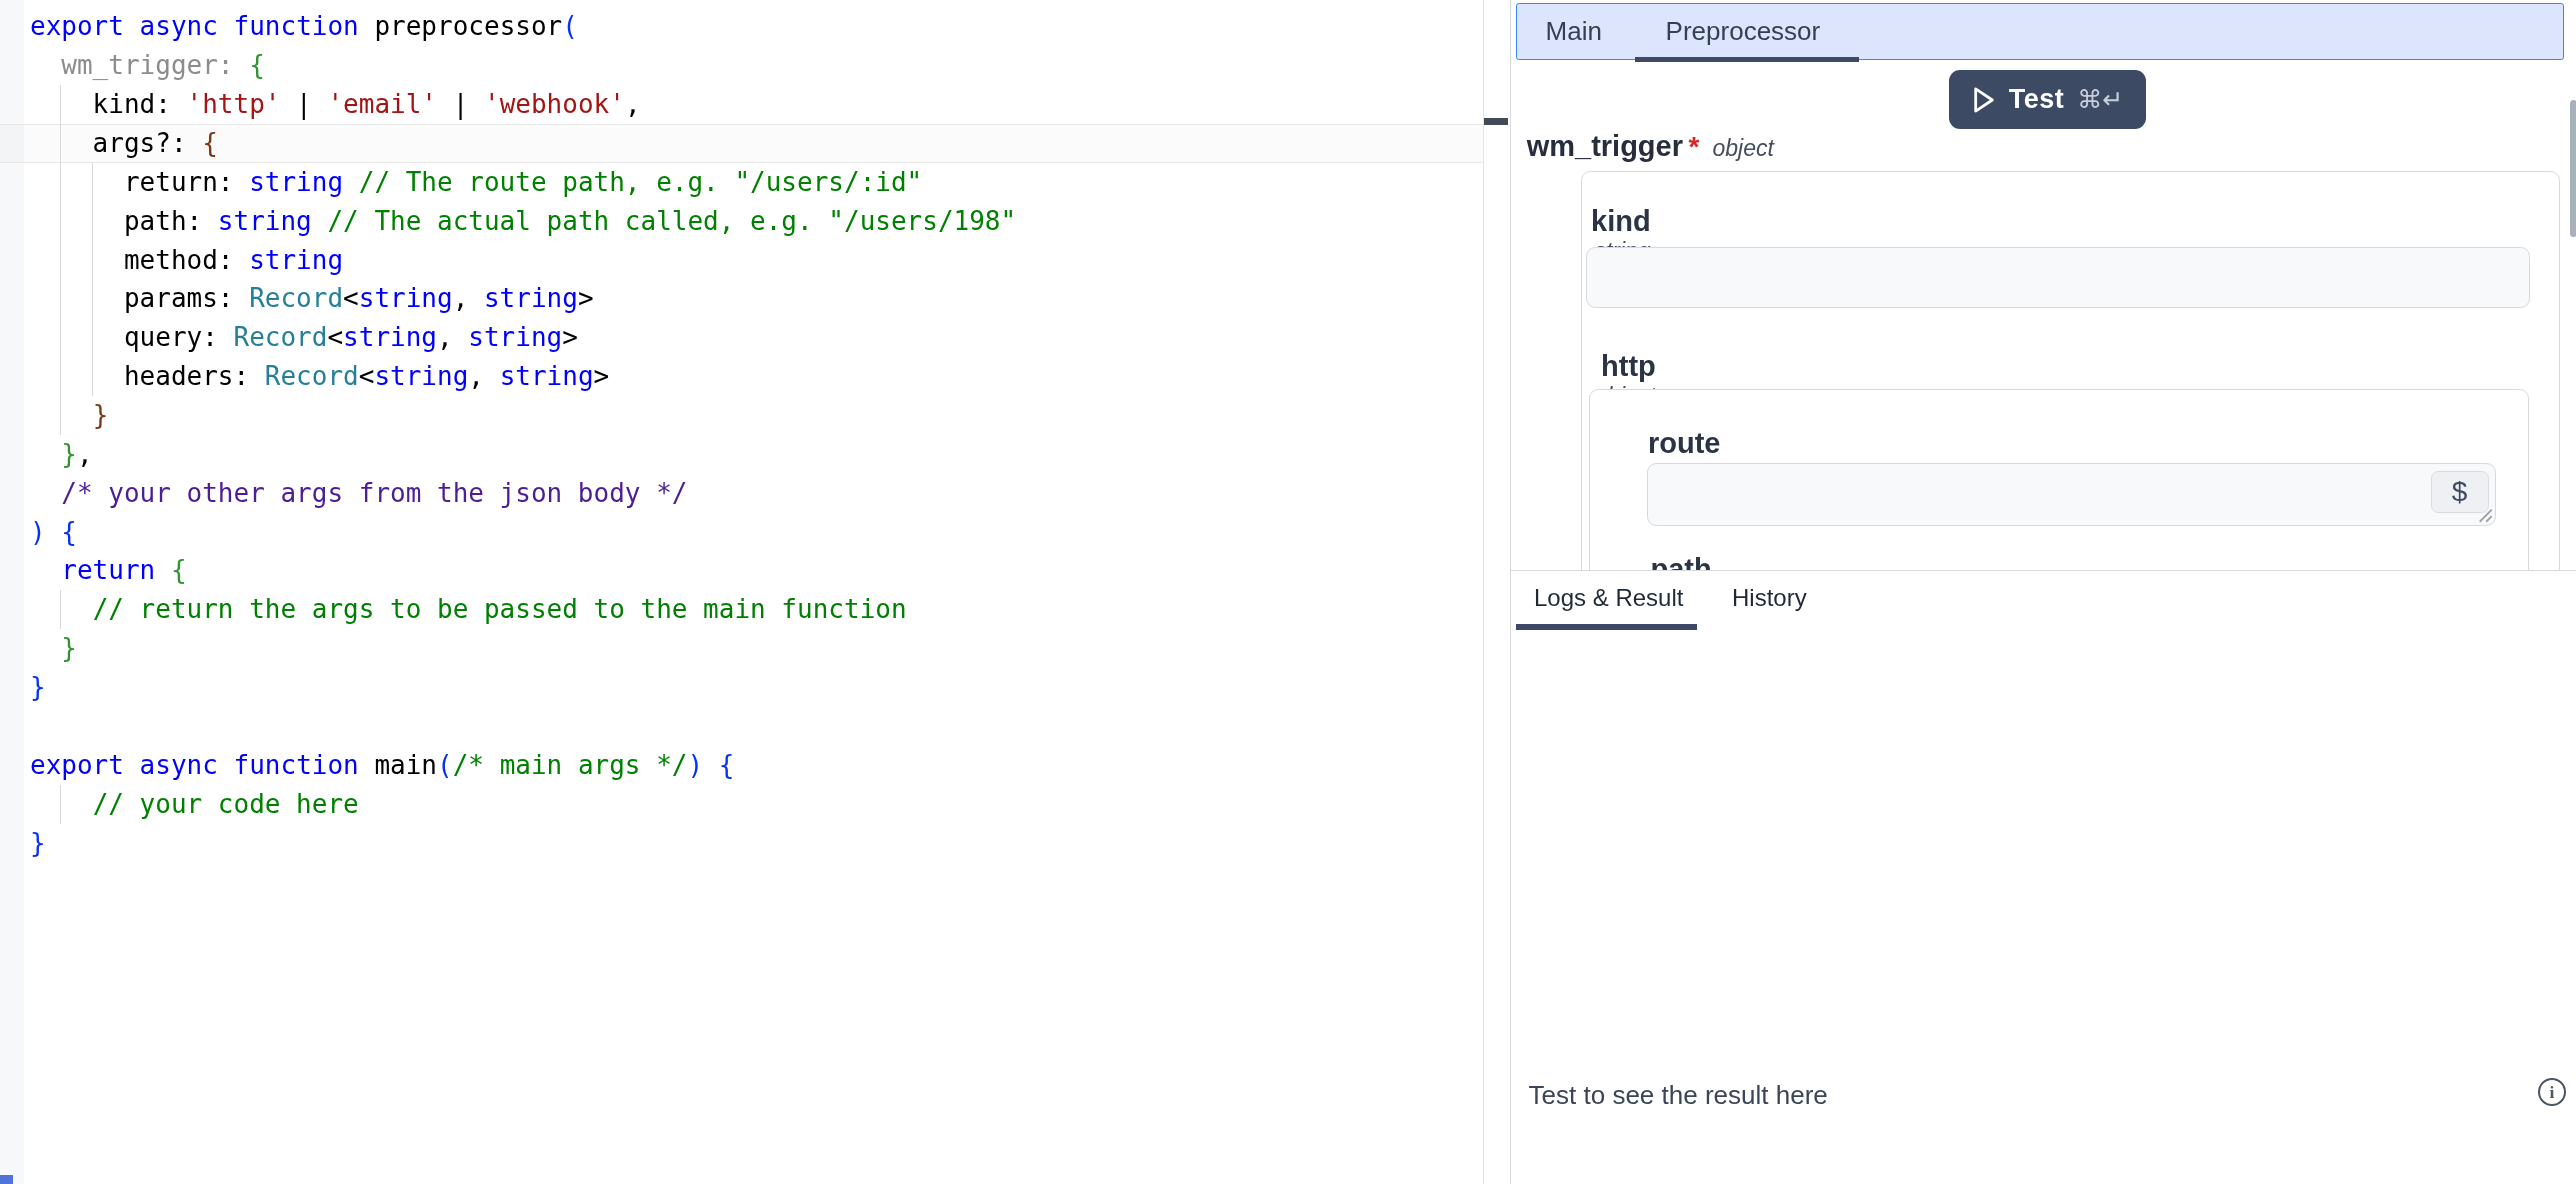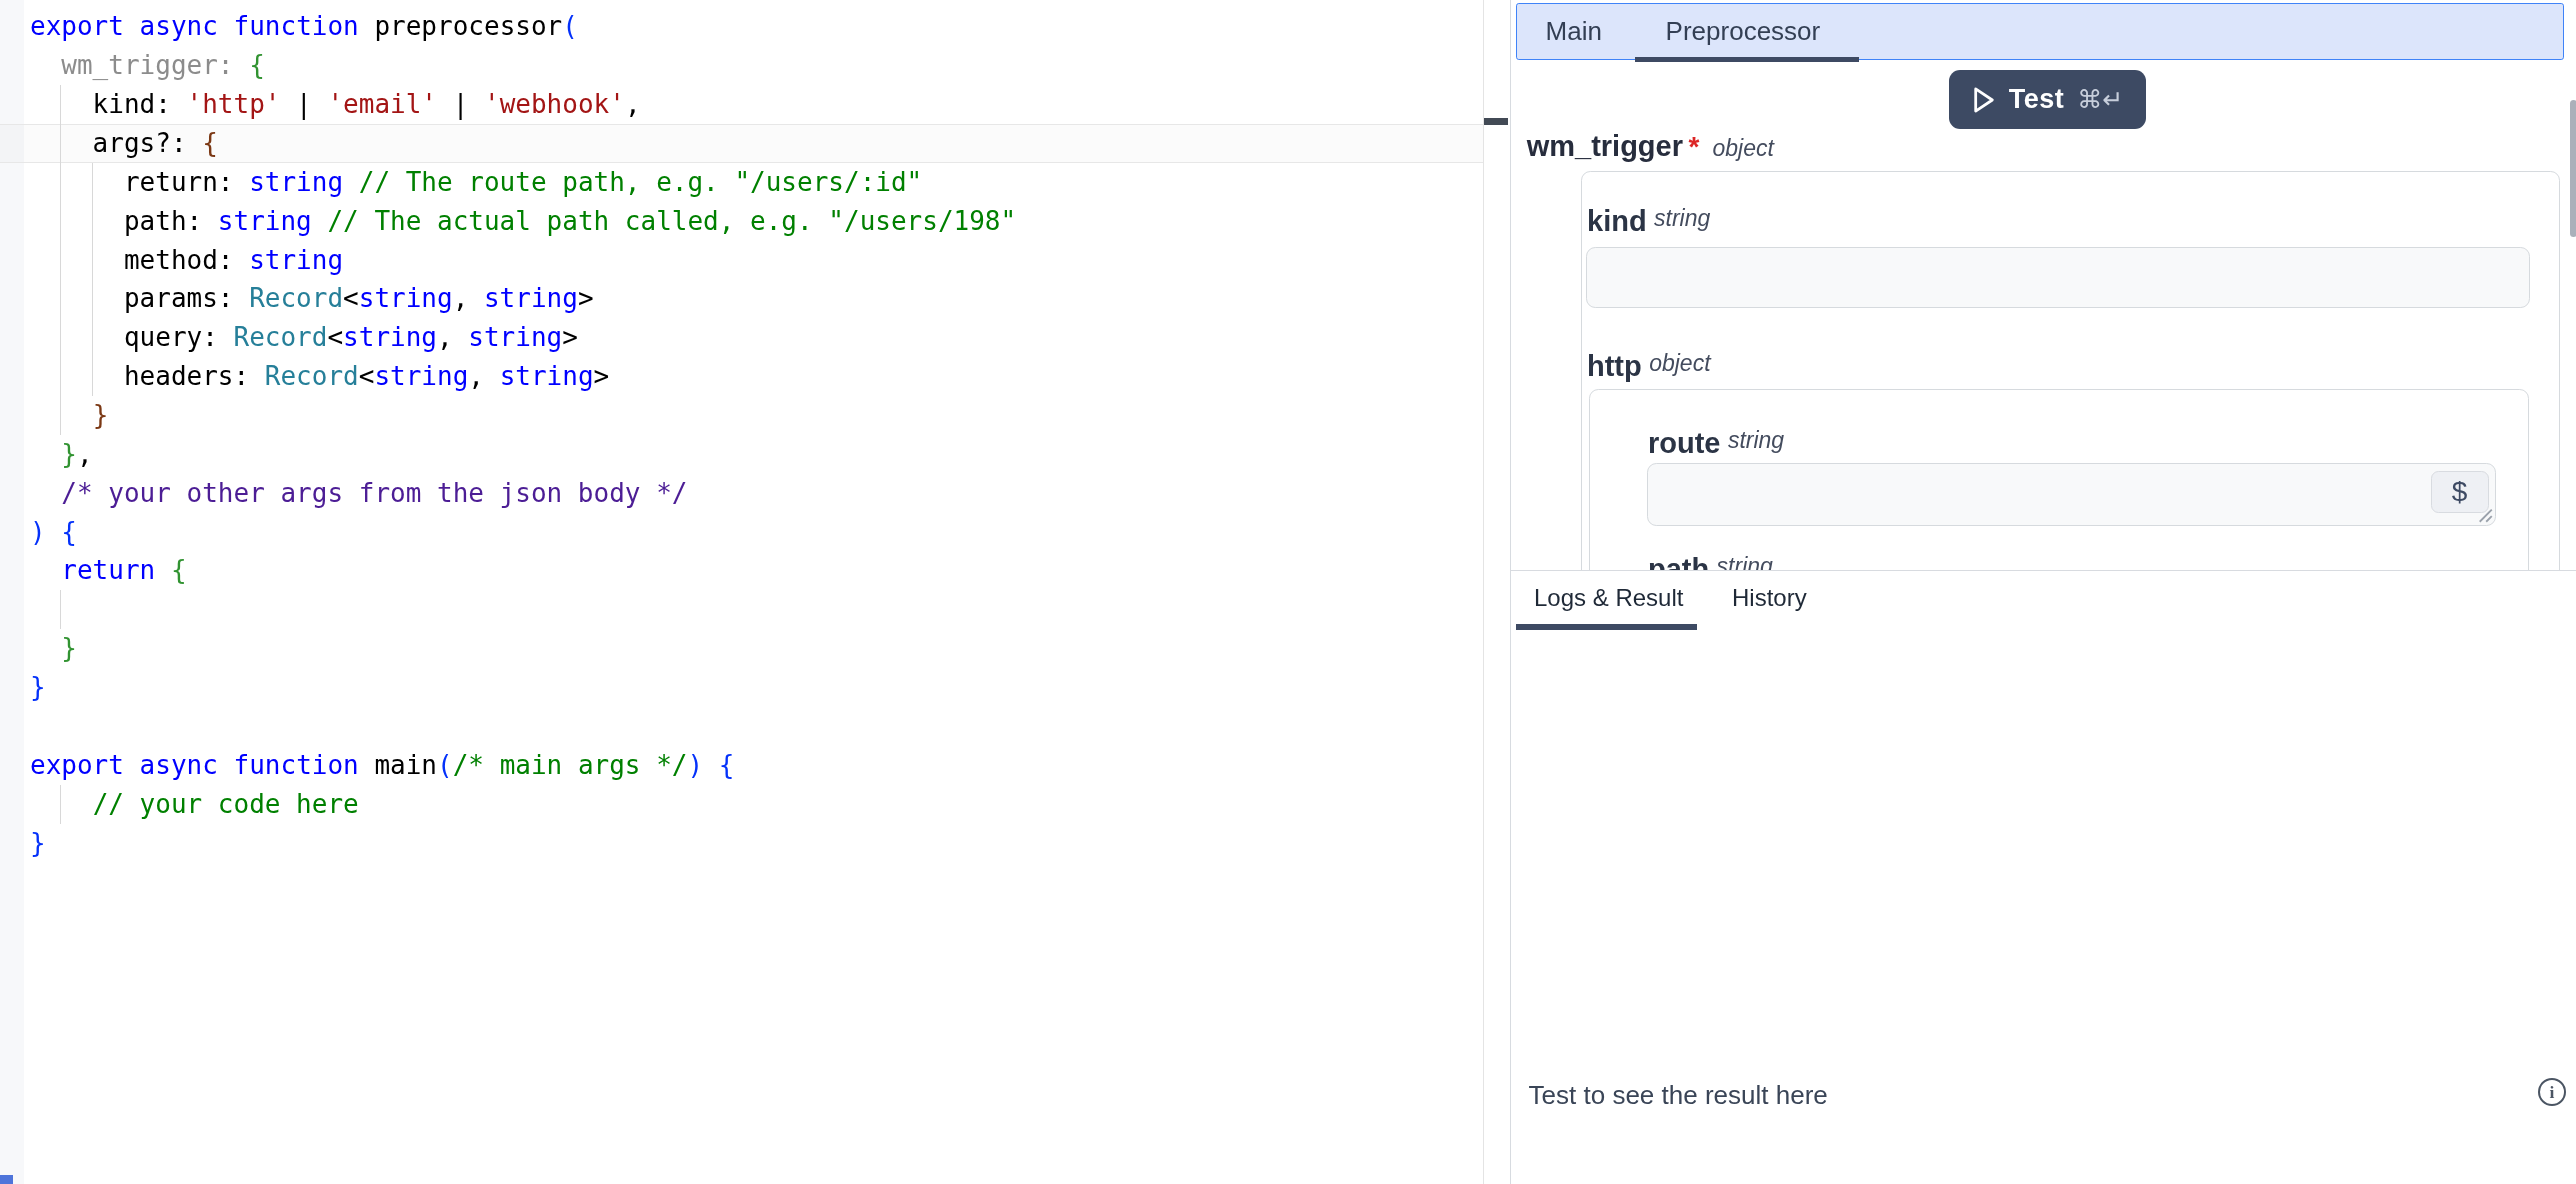--- a/index.html
+++ b/index.html
@@ -43,21 +43,21 @@
 
   .arg-root-row{position:absolute;left:15.7px;top:130px;height:39px;display:flex;align-items:baseline;gap:5.6px;}
   .arg-root-name{font-size:29px;font-weight:bold;color:#272d3d;}
   .req-star{font-size:28px;font-weight:bold;color:#dc2626;}
   .arg-type{font-size:23px;font-style:italic;color:#444c5e;margin-left:7.4px;}
 
   .schema-box{position:absolute;box-sizing:border-box;border:0.9px solid #d6dade;border-radius:9.3px;background:#fff;}
   #box-wm{left:70px;top:171px;width:979px;height:481px;}
   #box-http{left:78px;top:389px;width:940px;height:287px;}
 
-  .field-label{position:absolute;display:flex;align-items:flex-start;}
+  .field-label{position:absolute;display:flex;align-items:flex-end;flex-direction:column;}
   .field-name{font-size:29px;font-weight:bold;color:#2b3445;}
   #label-kind{left:76px;top:205px;}
   #label-http{left:76px;top:350px;}
   #label-route{left:137px;top:427px;}
   #label-path{left:137px;top:553px;}
 
   .text-input{position:absolute;box-sizing:border-box;background:#f8f9fa;border:0.9px solid #d6dade;border-radius:9.3px;}
   #input-kind{left:75px;top:247px;width:944px;height:61px;}
   #input-route{left:136px;top:463px;width:849px;height:63px;}
   #dollar-btn{position:absolute;right:6.5px;top:7.4px;width:58px;height:42px;box-sizing:border-box;
@@ -109,20 +109,21 @@
         <div class="code-line" style="top: 202px;"><span style="color: rgb(0, 0, 0);">      path: </span><span style="color: rgb(0, 0, 255);">string</span><span style="color: rgb(0, 0, 0);"> </span><span style="color: rgb(0, 128, 0);">// The actual path called, e.g. "/users/198"</span></div>
         <div class="code-line" style="top: 241px;"><span style="color: rgb(0, 0, 0);">      method: </span><span style="color: rgb(0, 0, 255);">string</span></div>
         <div class="code-line" style="top: 279px;"><span style="color: rgb(0, 0, 0);">      params: </span><span style="color: rgb(38, 127, 153);">Record</span><span style="color: rgb(0, 0, 0);">&lt;</span><span style="color: rgb(0, 0, 255);">string</span><span style="color: rgb(0, 0, 0);">, </span><span style="color: rgb(0, 0, 255);">string</span><span style="color: rgb(0, 0, 0);">&gt;</span></div>
         <div class="code-line" style="top: 318px;"><span style="color: rgb(0, 0, 0);">      query: </span><span style="color: rgb(38, 127, 153);">Record</span><span style="color: rgb(0, 0, 0);">&lt;</span><span style="color: rgb(0, 0, 255);">string</span><span style="color: rgb(0, 0, 0);">, </span><span style="color: rgb(0, 0, 255);">string</span><span style="color: rgb(0, 0, 0);">&gt;</span></div>
         <div class="code-line" style="top: 357px;"><span style="color: rgb(0, 0, 0);">      headers: </span><span style="color: rgb(38, 127, 153);">Record</span><span style="color: rgb(0, 0, 0);">&lt;</span><span style="color: rgb(0, 0, 255);">string</span><span style="color: rgb(0, 0, 0);">, </span><span style="color: rgb(0, 0, 255);">string</span><span style="color: rgb(0, 0, 0);">&gt;</span></div>
         <div class="code-line" style="top: 396px;"><span style="color: rgb(0, 0, 0);">    </span><span style="color: rgb(123, 56, 20);">}</span></div>
         <div class="code-line" style="top: 435px;"><span style="color: rgb(0, 0, 0);">  </span><span style="color: rgb(49, 147, 49);">}</span><span style="color: rgb(0, 0, 0);">,</span></div>
         <div class="code-line" style="top: 474px;"><span style="color: rgb(0, 0, 0);">  </span><span style="color: #4c1d95;">/* your other args from the json body */</span></div>
         <div class="code-line" style="top: 513px;"><span style="color: rgb(4, 49, 250);">)</span><span style="color: rgb(0, 0, 0);"> </span><span style="color: rgb(4, 49, 250);">{</span></div>
         <div class="code-line" style="top: 551px;"><span style="color: rgb(0, 0, 0);">  </span><span style="color: rgb(0, 0, 255);">return</span><span style="color: rgb(0, 0, 0);"> </span><span style="color: rgb(49, 147, 49);">{</span></div>
+        <div class="code-line" style="top: 590px;"><span style="color: rgb(0, 0, 0);">    </span><span style="color: rgb(0, 128, 0);">// return the args to be passed to the main function</span></div>
         <div class="code-line" style="top: 629px;"><span style="color: rgb(0, 0, 0);">  </span><span style="color: rgb(49, 147, 49);">}</span></div>
         <div class="code-line" style="top: 668px;"><span style="color: rgb(4, 49, 250);">}</span></div>
         <div class="code-line" style="top: 707px;"></div>
         <div class="code-line" style="top: 746px;"><span style="color: rgb(0, 0, 255);">export</span><span style="color: rgb(0, 0, 0);"> </span><span style="color: rgb(0, 0, 255);">async</span><span style="color: rgb(0, 0, 0);"> </span><span style="color: rgb(0, 0, 255);">function</span><span style="color: rgb(0, 0, 0);"> </span><span style="color: rgb(0, 0, 0);">main</span><span style="color: rgb(4, 49, 250);">(</span><span style="color: rgb(0, 128, 0);">/* main args */</span><span style="color: rgb(4, 49, 250);">)</span><span style="color: rgb(0, 0, 0);"> </span><span style="color: rgb(4, 49, 250);">{</span></div>
         <div class="code-line" style="top: 785px;"><span style="color: rgb(0, 0, 0);">    </span><span style="color: rgb(0, 128, 0);">// your code here</span></div>
         <div class="code-line" style="top: 824px;"><span style="color: rgb(4, 49, 250);">}</span></div>
       </div>
     <div id="bottom-left-accent"></div>
   </div>
   <div id="editor-scroll-track"></div>

